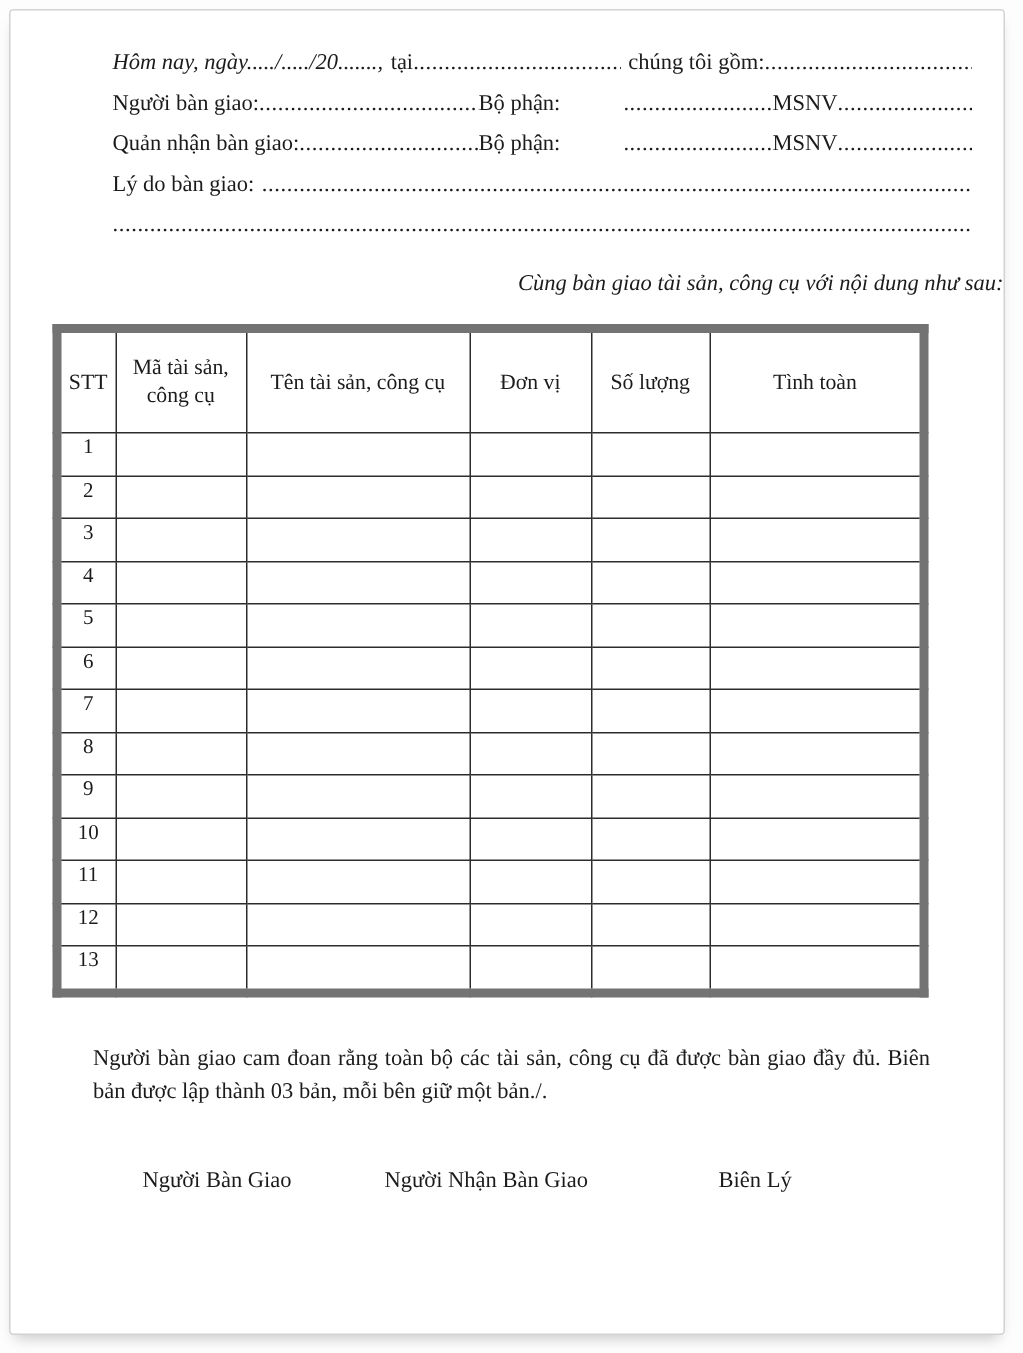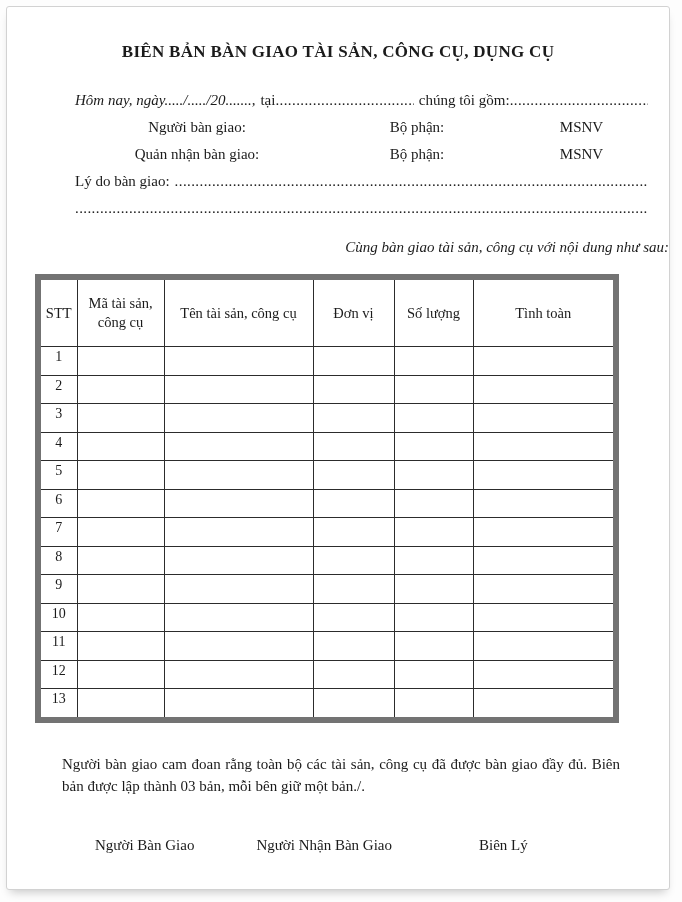--- a/index.html
+++ b/index.html
@@ -43,24 +43,23 @@
   .lbl { flex: 0 0 auto; }
   .dots {
     flex: 1 1 0;
     min-width: 0;
     overflow: hidden;
     white-space: nowrap;
     letter-spacing: 0.4px;
   }
   .seg {
     display: inline-flex;
-    align-items: center;
+    align-items: flex-start;
     overflow: hidden;
     min-width: 0;
-    flex-direction: column;
   }
   .seg1 { width: 244px; flex: 0 0 244px; }
   .seg2 { width: 196px; flex: 0 0 196px; gap: 42px; }
   .seg3 { flex: 1 1 0; }
   .gap-l { margin-left: 5px; }
   .gap-r { margin-right: 5px; }
   .table-intro {
     margin: 12px 0 0 68px;
     font-size: 15px;
     line-height: 27px;
@@ -112,21 +111,20 @@
   .sig { flex: 0 0 auto; }
   .s1 { margin-left: 88px; }
   .s2 { margin-left: 62px; }
   .s3 { margin-left: 87px; }
 </style>
 </head>
 <body>
 
 <div class="page">
 
-  <div class="title">BIÊN BẢN BÀN GIAO TÀI SẢN, CÔNG CỤ, DỤNG CỤ</div>
 
   <div class="intro">
 
     <div class="line">
       <span class="lbl it">Hôm nay, ngày...../...../20.......,</span>
       <span class="lbl gap-l">tại</span>
       <span class="dots">........................................................................................................................................................................................</span>
       <span class="lbl gap-l">chúng tôi gồm:</span>
       <span class="dots">........................................................................................................................................................................................</span>
     </div>

